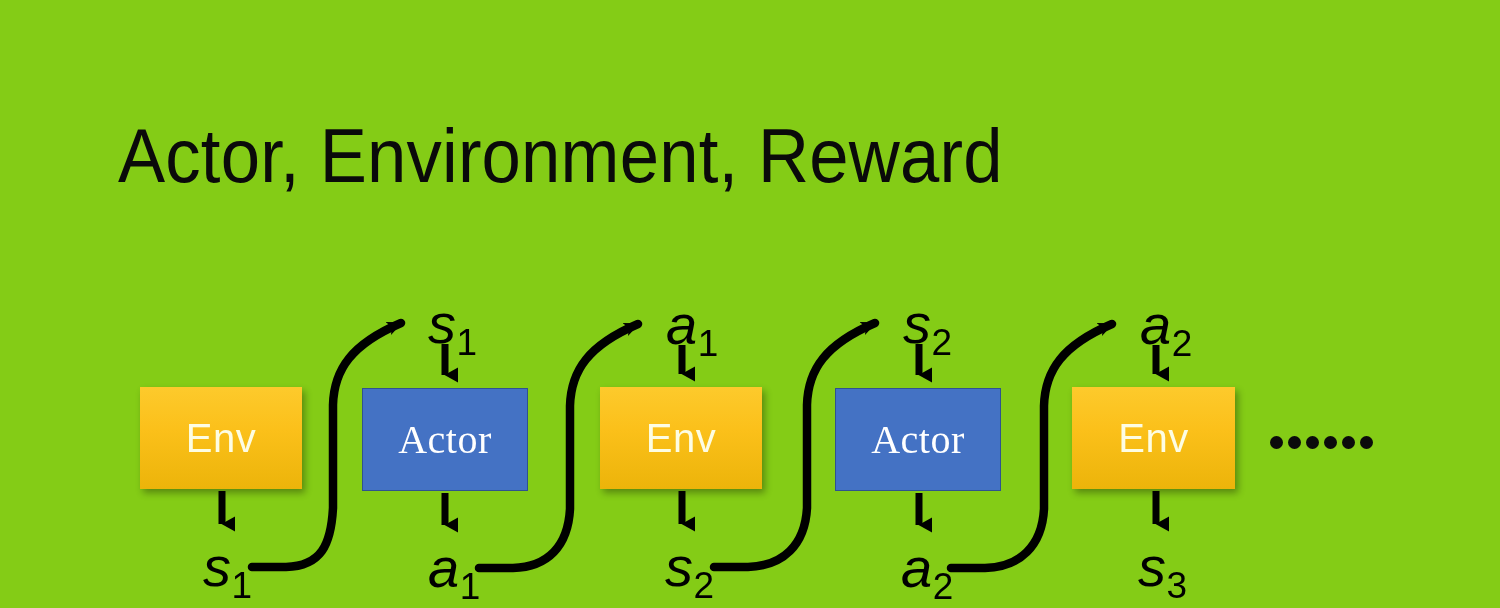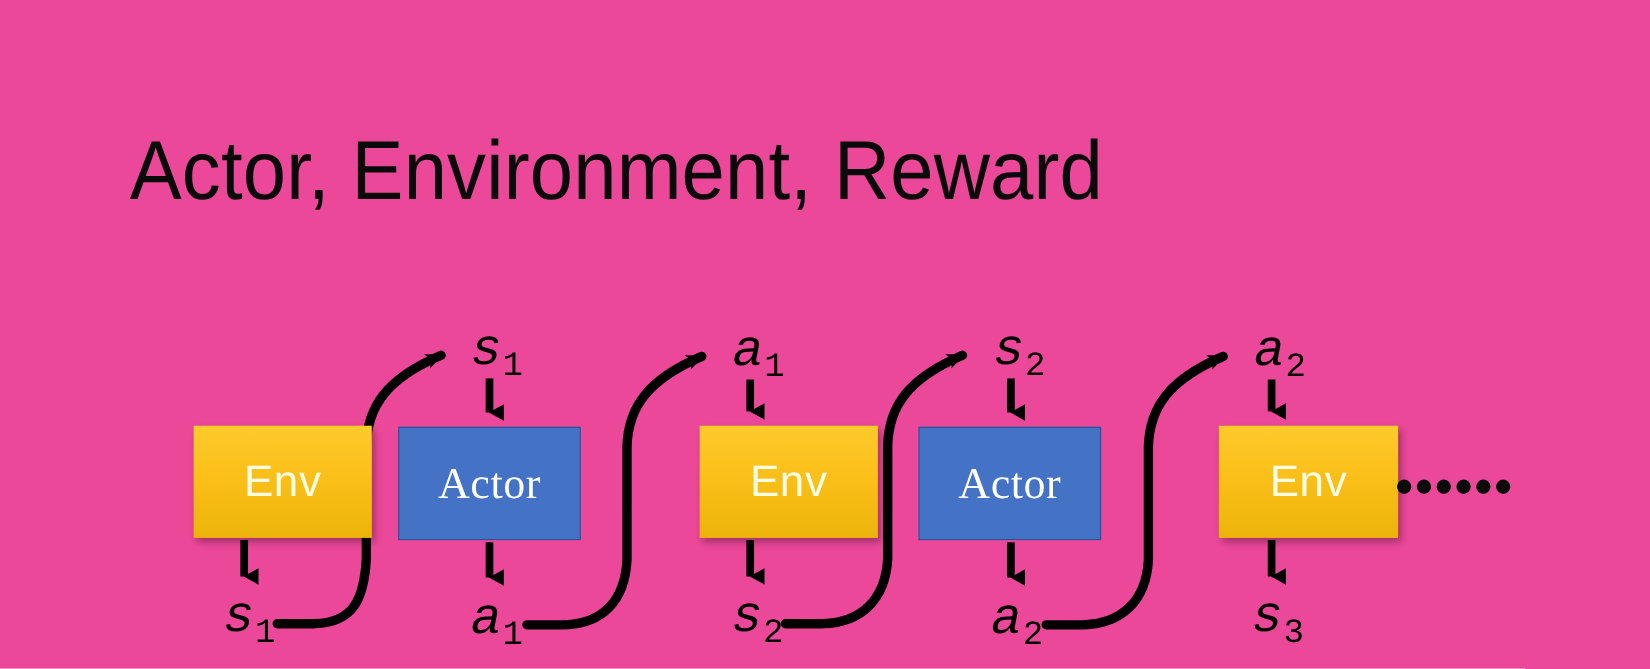--- a/index.html
+++ b/index.html
@@ -5,21 +5,21 @@
 <style>
   html, body {
     margin: 0;
     padding: 0;
     background: #ffffff;
   }
   #canvas {
     position: relative;
     width: 1500px;
     height: 608px;
-    background: #ec4899;
+    background: #84cc16;
     overflow: hidden;
     font-family: "Liberation Sans", sans-serif;
   }
 
   
   #slide-title {
     position: absolute;
     left: 118px;
     top: 118px;
     font-family: "Liberation Sans", sans-serif;
@@ -55,35 +55,34 @@
     font-size: 40px;
     letter-spacing: 0.5px;
     line-height: 1;
     user-select: none;
   }
   .node-env {
     background: linear-gradient(180deg, #fdca2c 0%, #fbc01a 42%, #ecb40a 100%);
     color: #fdfde3;
     box-shadow: 3px 4px 7px rgba(0,0,0,0.33);
     border: none;
-    margin-left: 36px;
   }
   .node-actor {
     background: #4472c4;
     color: #ffffff;
     border: 1.5px solid #2f528f;
     box-shadow: none;
     font-family: Liberation Serif, serif;
   }
 
   
   .math-label {
     position: absolute;
-    font-family: Liberation Mono, monospace;
-    font-size: 47px;
+    font-family: Liberation Sans, sans-serif;
+    font-size: 56px;
     color: #000000;
     white-space: nowrap;
     user-select: none;
     line-height: 1;
     text-align: center;
   }
   .math-label .sym {
     font-style: italic;
   }
   .math-label .sub {

